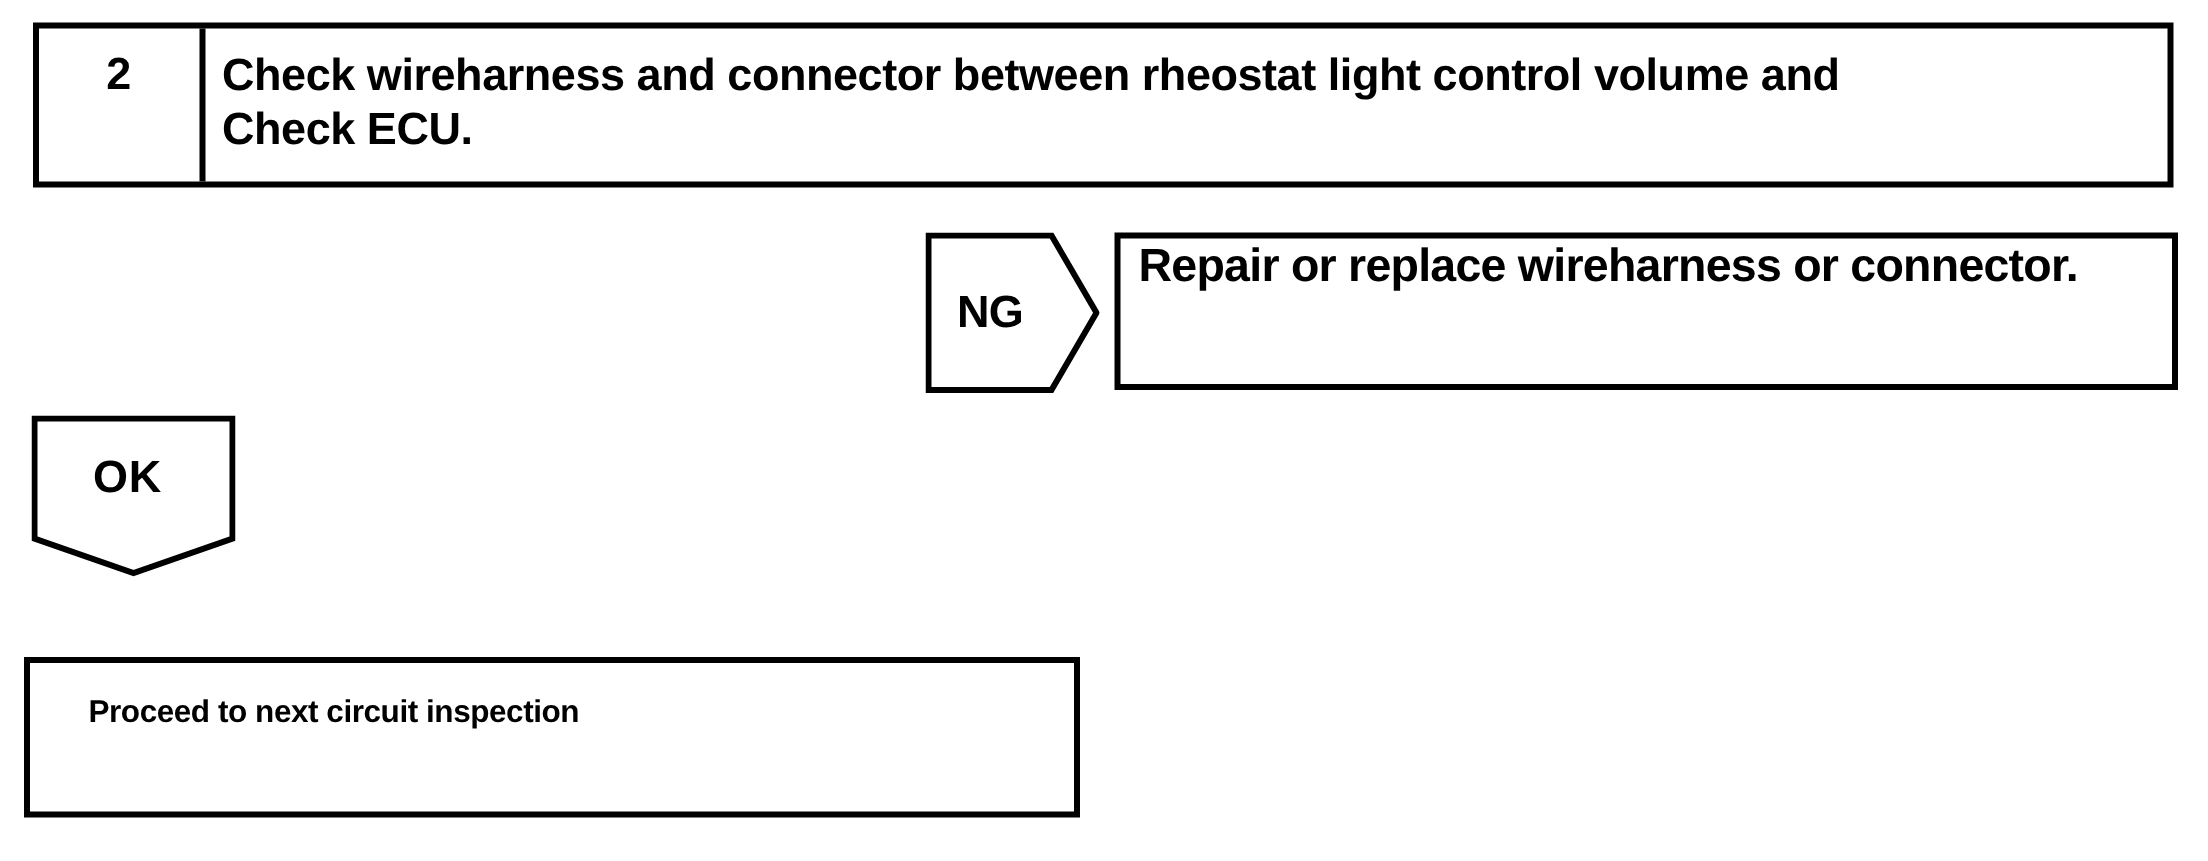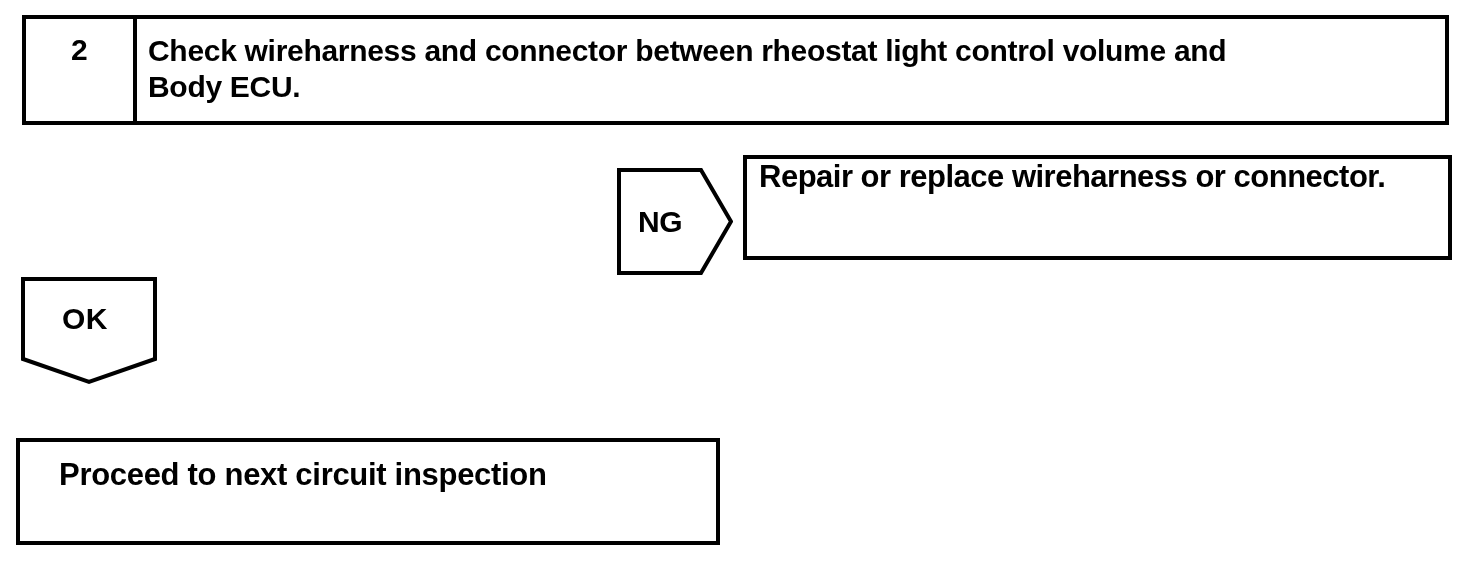--- a/index.html
+++ b/index.html
@@ -38,21 +38,21 @@
     flex: 1;
     padding: 14px 8px 0 11px;
     font-size: 30px;
     line-height: 36px;
     letter-spacing: -0.3px;
     border-radius: 25px;
   }
   .line { white-space: pre; }
   
   .connector { position: absolute; }
-  .ng-connector { left: 617px; top: 155px; width: 116px; height: 121px; margin-top: 13px; }
+  .ng-connector { left: 617px; top: 155px; width: 116px; height: 121px; }
   .ok-connector { left: 21px;  top: 277px; width: 136px; height: 108px; }
   .connector svg { position: absolute; left: 0; top: 0; display: block; }
   .ng-label {
     position: absolute; left: 0; top: 0;
     width: 86px; height: 107px;
     display: flex; align-items: center; justify-content: center;
     font-size: 30px; letter-spacing: -0.5px;
   }
   .ok-label {
     position: absolute; left: 0; top: 0;
@@ -67,35 +67,35 @@
     display: flex; 
     padding-left: 12px;
     font-size: 31px;
     letter-spacing: -0.5px;
   }
   
   .ok-box {
     left: 16px; top: 438px;
     width: 704px; height: 107px;
     padding: 10px 0 0 39px;
-    font-size: 31px;
+    font-size: 21px;
     line-height: 45px;
     letter-spacing: -0.3px;
   }
 </style>
 </head>
 <body>
 
 <div class="page">
 
   <div class="box step-box">
     <div class="step-num">2</div>
     <div class="step-text">
       <div class="line">Check wireharness and connector between rheostat light control volume and</div>
-      <div class="line">Body ECU.</div>
+      <div class="line">Check ECU.</div>
     </div>
   </div>
 
   <div class="connector ng-connector">
     <svg width="116" height="107" viewBox="0 0 116 107">
       <polygon points="2,2 84,2 114,53.5 84,105 2,105" fill="#ffffff" stroke="#000000" stroke-width="4" stroke-linejoin="miter"></polygon>
     </svg>
     <div class="ng-label">NG</div>
   </div>
 

